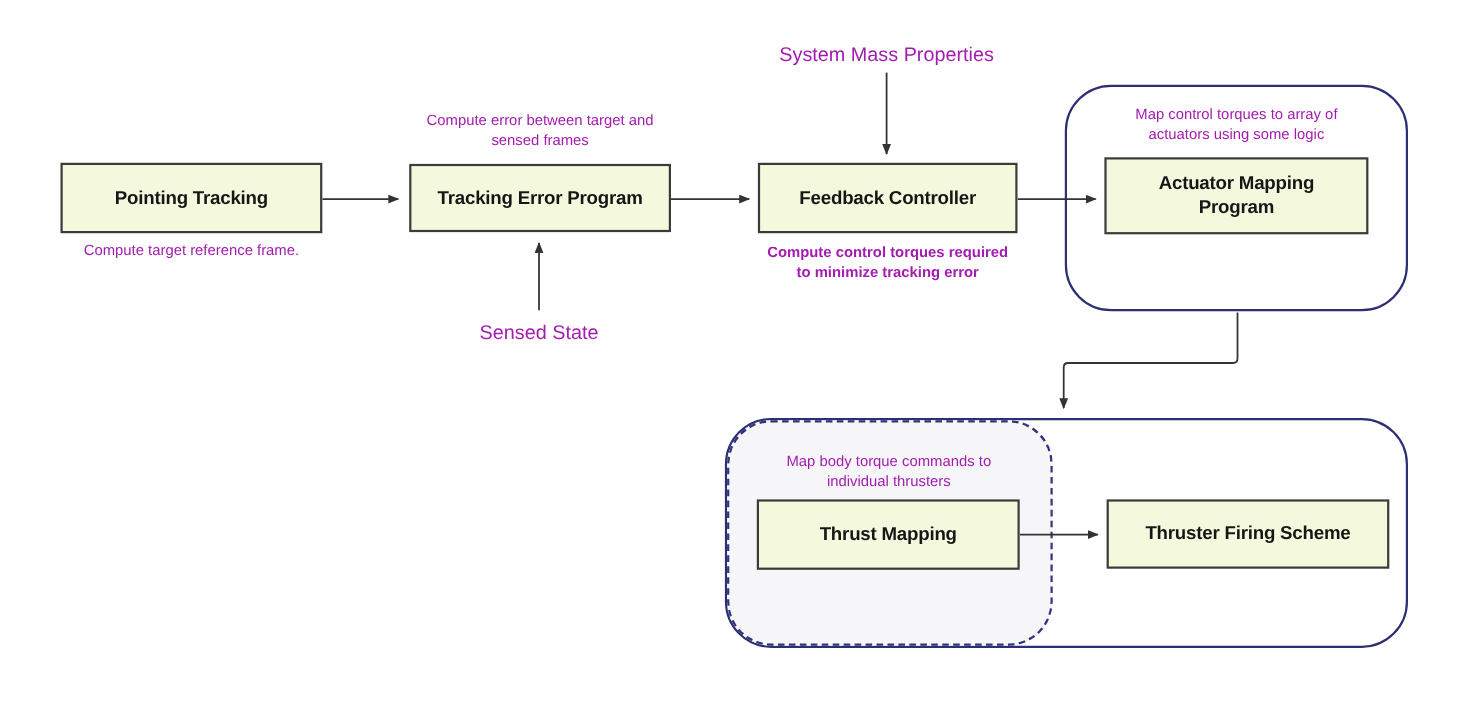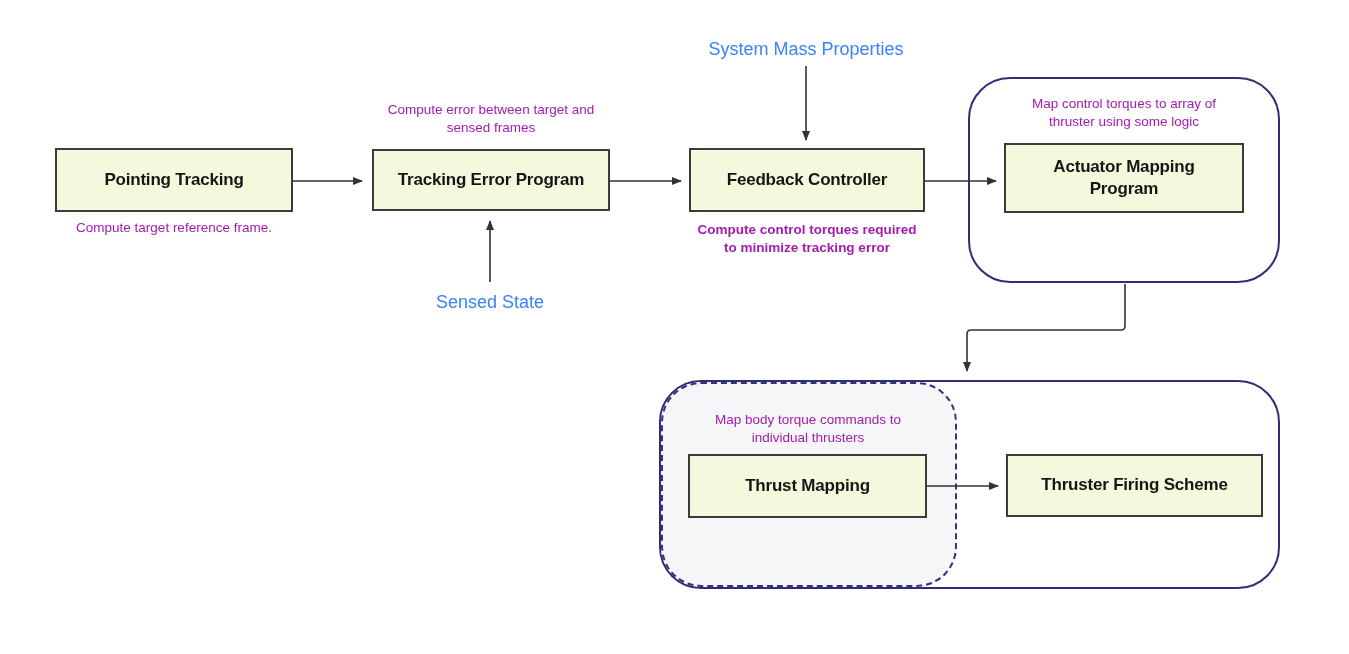--- a/index.html
+++ b/index.html
@@ -20,21 +20,21 @@
     position:absolute;background:#f4f9dd;border:2px solid #3b3b3b;
     display:flex;align-items:center;justify-content:center;text-align:center;
     font-weight:bold;font-size:17px;color:#161616;line-height:1.3;
     box-sizing:border-box;z-index:4;letter-spacing:-0.2px;
   }
   .caption{
     position:absolute;color:#a21caf;font-size:13.5px;line-height:1.35;
     text-align:center;z-index:4;
   }
   .ext-label{
-    position:absolute;color:#3b82f6;font-size:18px;line-height:1.3;
+    position:absolute;color:#a21caf;font-size:18px;line-height:1.3;
     text-align:center;z-index:4;
   }
 </style>
 </head>
 <body>
 
 <div class="canvas">
 
   <div class="container-round" style="left:968px;top:77px;width:312px;height:206px;"></div>
 
@@ -82,21 +82,21 @@
   <div class="node" style="left:1006px;top:454px;width:257px;height:63px;">
     <span>Thruster Firing Scheme</span>
   </div>
 
   <div class="caption" style="left:54px;top:219px;width:240px;">Compute target reference frame.</div>
 
   <div class="caption" style="left:376px;top:101px;width:230px;">Compute error between target and sensed frames</div>
 
   <div class="caption" style="left:692px;top:221px;width:230px;font-weight:bold;">Compute control torques required to minimize tracking error</div>
 
-  <div class="caption" style="left:1019px;top:95px;width:210px;">Map control torques to array of thruster using some logic</div>
+  <div class="caption" style="left:1019px;top:95px;width:210px;">Map control torques to array of actuators using some logic</div>
 
   <div class="caption" style="left:702px;top:411px;width:212px;">Map body torque commands to individual thrusters</div>
 
 
   <div class="ext-label" style="left:656px;top:38px;width:300px;">System Mass Properties</div>
 
   <div class="ext-label" style="left:390px;top:291px;width:200px;">Sensed State</div>
 
 </div>
 

